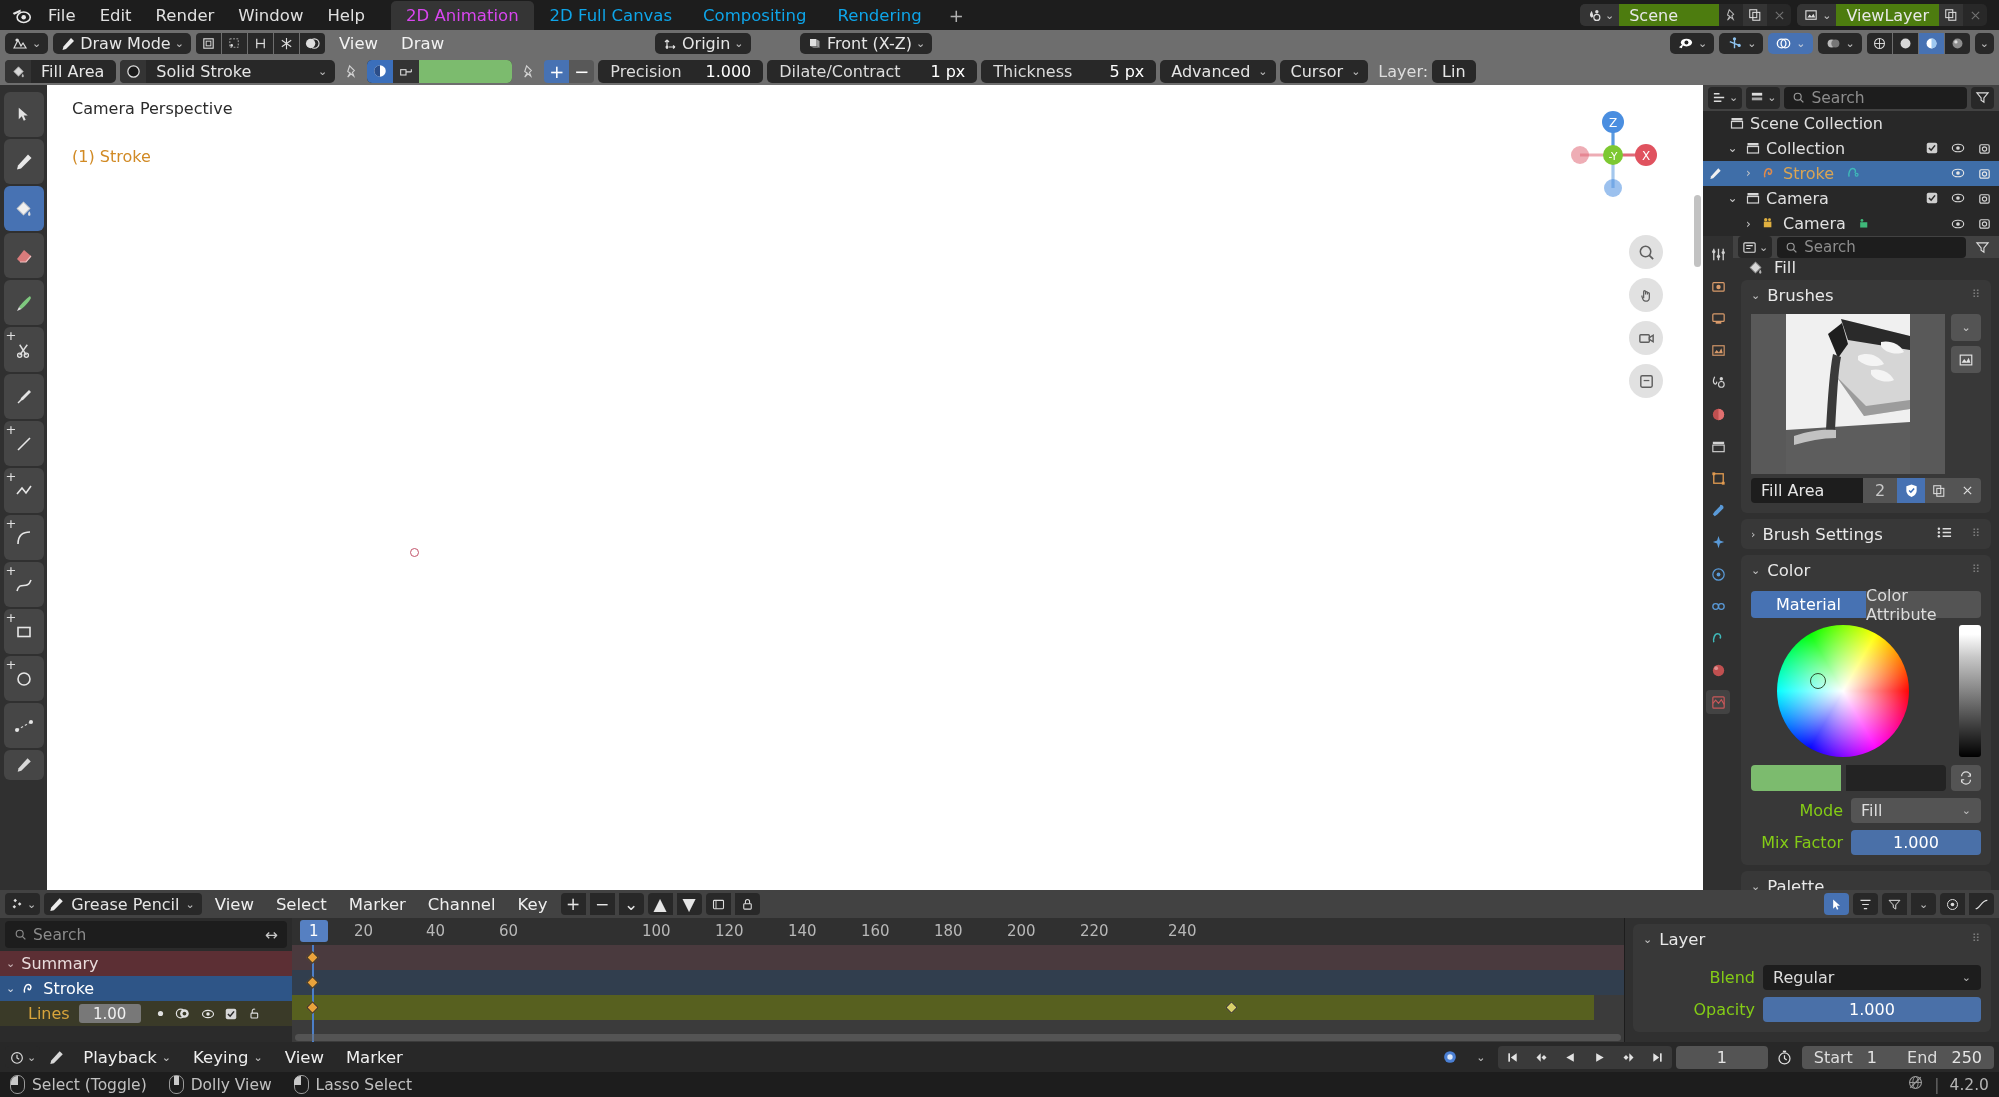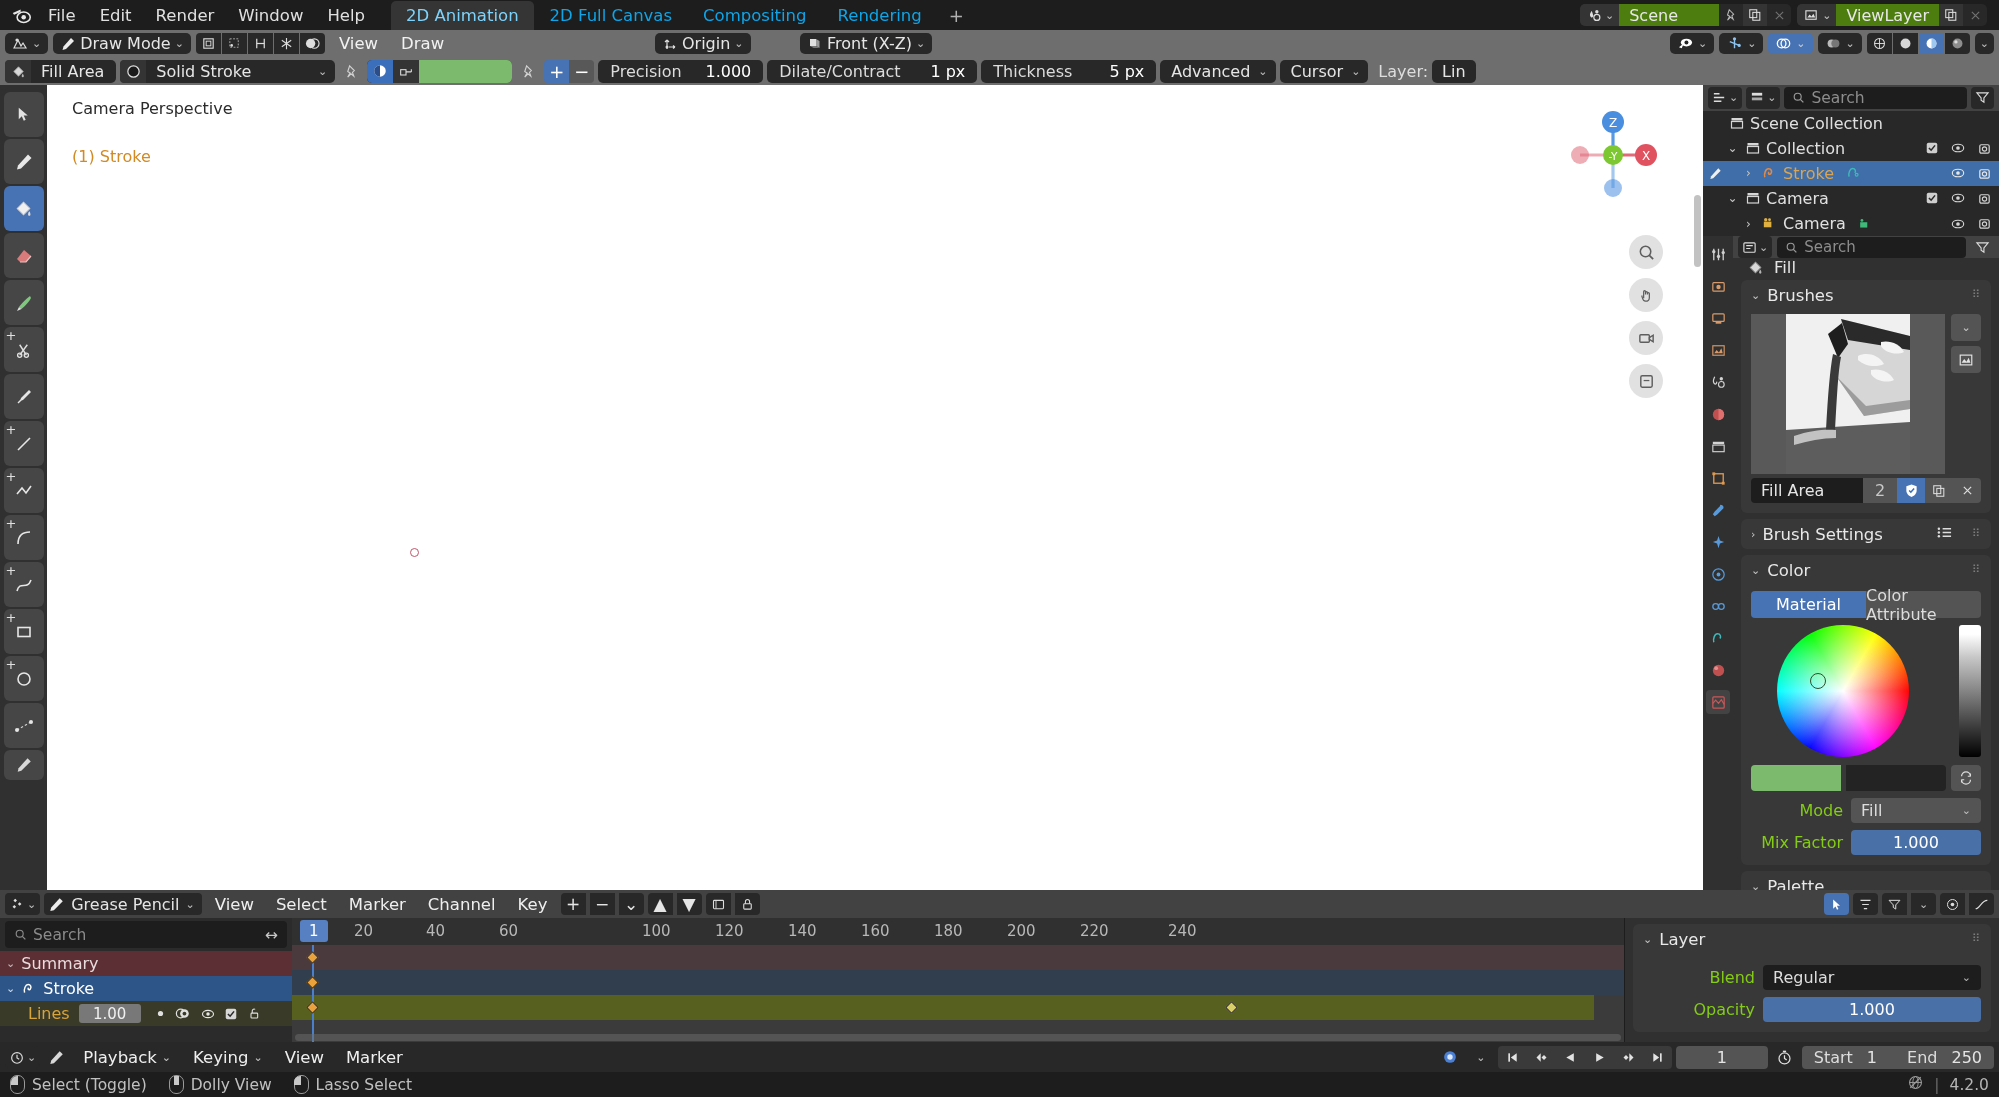--- a/index.html
+++ b/index.html
@@ -21,21 +21,21 @@
   }
   .blender-logo { width: 30px; height: 30px; display: flex; align-items: center; justify-content: center; }
   .menu-item {
     padding: 3px 12px; font-size: 16.5px; color: #e0e0e0; border-radius: 4px; white-space: nowrap;
   }
   .wstabs { display: flex; align-items: center; margin-left: 14px; gap: 1px; }
   .wstab {
     padding: 5px 15px; font-size: 16.5px; color: #0ea5e9; border-radius: 5px 5px 0 0;
     white-space: nowrap;
   }
-  .wstab.active { background: #353535; color: #7dd3fc; text-align: center; }
+  .wstab.active { background: #353535; color: #d946ef; text-align: center; }
   .wstab-plus { padding: 4px 11px; color: #b0b0b0; font-size: 18px; }
   .topbar-spacer { flex: 1; }
   .tb-group {
     display: flex; align-items: center; background: #282828; border-radius: 5px;
     height: 22px; margin-right: 6px; overflow: hidden;
   }
   .tb-idbtn {
     display: flex; align-items: center; gap: 3px; background: #343434; height: 22px;
     padding: 0 5px 0 7px; border-radius: 4px 0 0 4px;
   }

